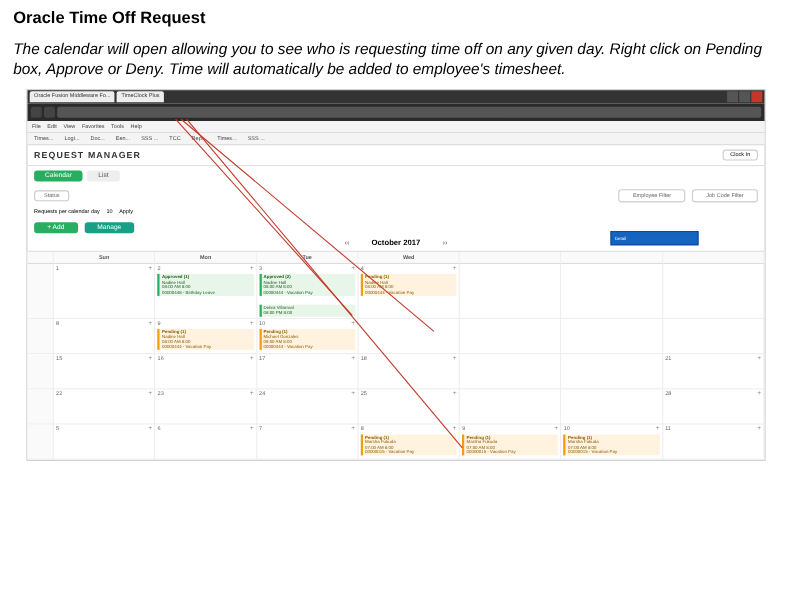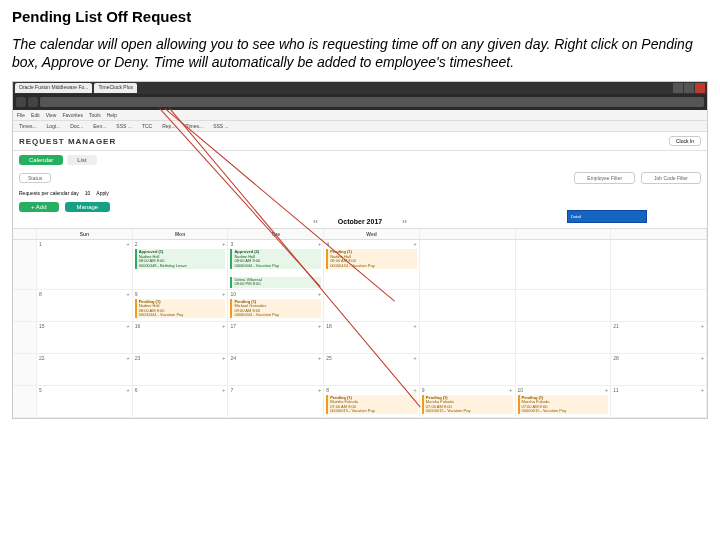--- a/index.html
+++ b/index.html
@@ -1,19 +1,19 @@
 <!DOCTYPE html>
 <html><head>
 <meta charset="utf-8">
 <style>
   * { box-sizing: border-box; margin: 0; padding: 0; }
   body { font-family: Arial, sans-serif; width: 720px; height: 540px; background: #fff; position: relative; overflow: hidden; }
   .title { font-weight: bold; font-size: 15px; padding: 8px 12px 0; }
   .instructions { font-size: 14px; padding: 10px 12px; line-height: 1.3; font-style: italic; }
-  .screenshot { margin: 0 12px; border: 1px solid #ccc; font-size: 6px; background: #fff; position: relative; }
+  .screenshot { margin: 0 24px; border: 1px solid #ccc; font-size: 6px; background: #fff; position: relative; }
   
   .browser-bar { background: #2a2a2a; height: 16px; display: flex; align-items: center; gap: 2px; padding: 0 3px; }
   .browser-bar .btn { width: 10px; height: 10px; background: #444; border-radius: 2px; }
   .browser-bar .addr { flex: 1; height: 10px; background: #555; border-radius: 2px; }
   .browser-tabs { background: #333; height: 12px; display: flex; gap: 2px; padding: 1px 2px; }
   .browser-tabs .tab { background: #eee; color: #333; font-size: 5px; padding: 1px 4px; border-radius: 2px 2px 0 0; }
   .win-btns { display: flex; margin-left: auto; gap: 1px; }
   .win-btns span { width: 10px; height: 10px; display: inline-block; }
   .win-min { background: #555; }
   .win-max { background: #555; }
@@ -47,21 +47,21 @@
   .event.approved { background: #e8f5e9; border-color: #27ae60; color: #1b5e20; }
   .event.pending { background: #fff3e0; border-color: #f39c12; color: #8a5a00; }
   .event .etitle { font-weight: bold; }
   .popup { position: absolute; background: #1565c0; color: #fff; width: 80px; padding: 3px; font-size: 4px; border: 1px solid #0d47a1; }
   
   .line { position: absolute; height: 1px; background: #c0392b; transform-origin: 0 0; z-index: 5; }
 </style>
 </head>
 <body>
 
-<div class="title">Pending List Off Request</div>
+<div class="title">Oracle Time Off Request</div>
 <div class="instructions">The calendar will open allowing you to see who is requesting time off on any given day. Right click on Pending box, Approve or Deny. Time will automatically be added to employee's timesheet.</div>
 
 <div class="line" style="top:108px; left:160px; width:240px; transform:rotate(48deg);"></div>
 <div class="line" style="top:108px; left:165px; width:300px; transform:rotate(40deg);"></div>
 <div class="line" style="top:108px; left:170px; width:390px; transform:rotate(50deg);"></div>
 
 <div class="screenshot">
   <div class="browser-tabs">
     <div class="tab">Oracle Fusion Middleware Fo...</div>
     <div class="tab">TimeClock Plus</div>

